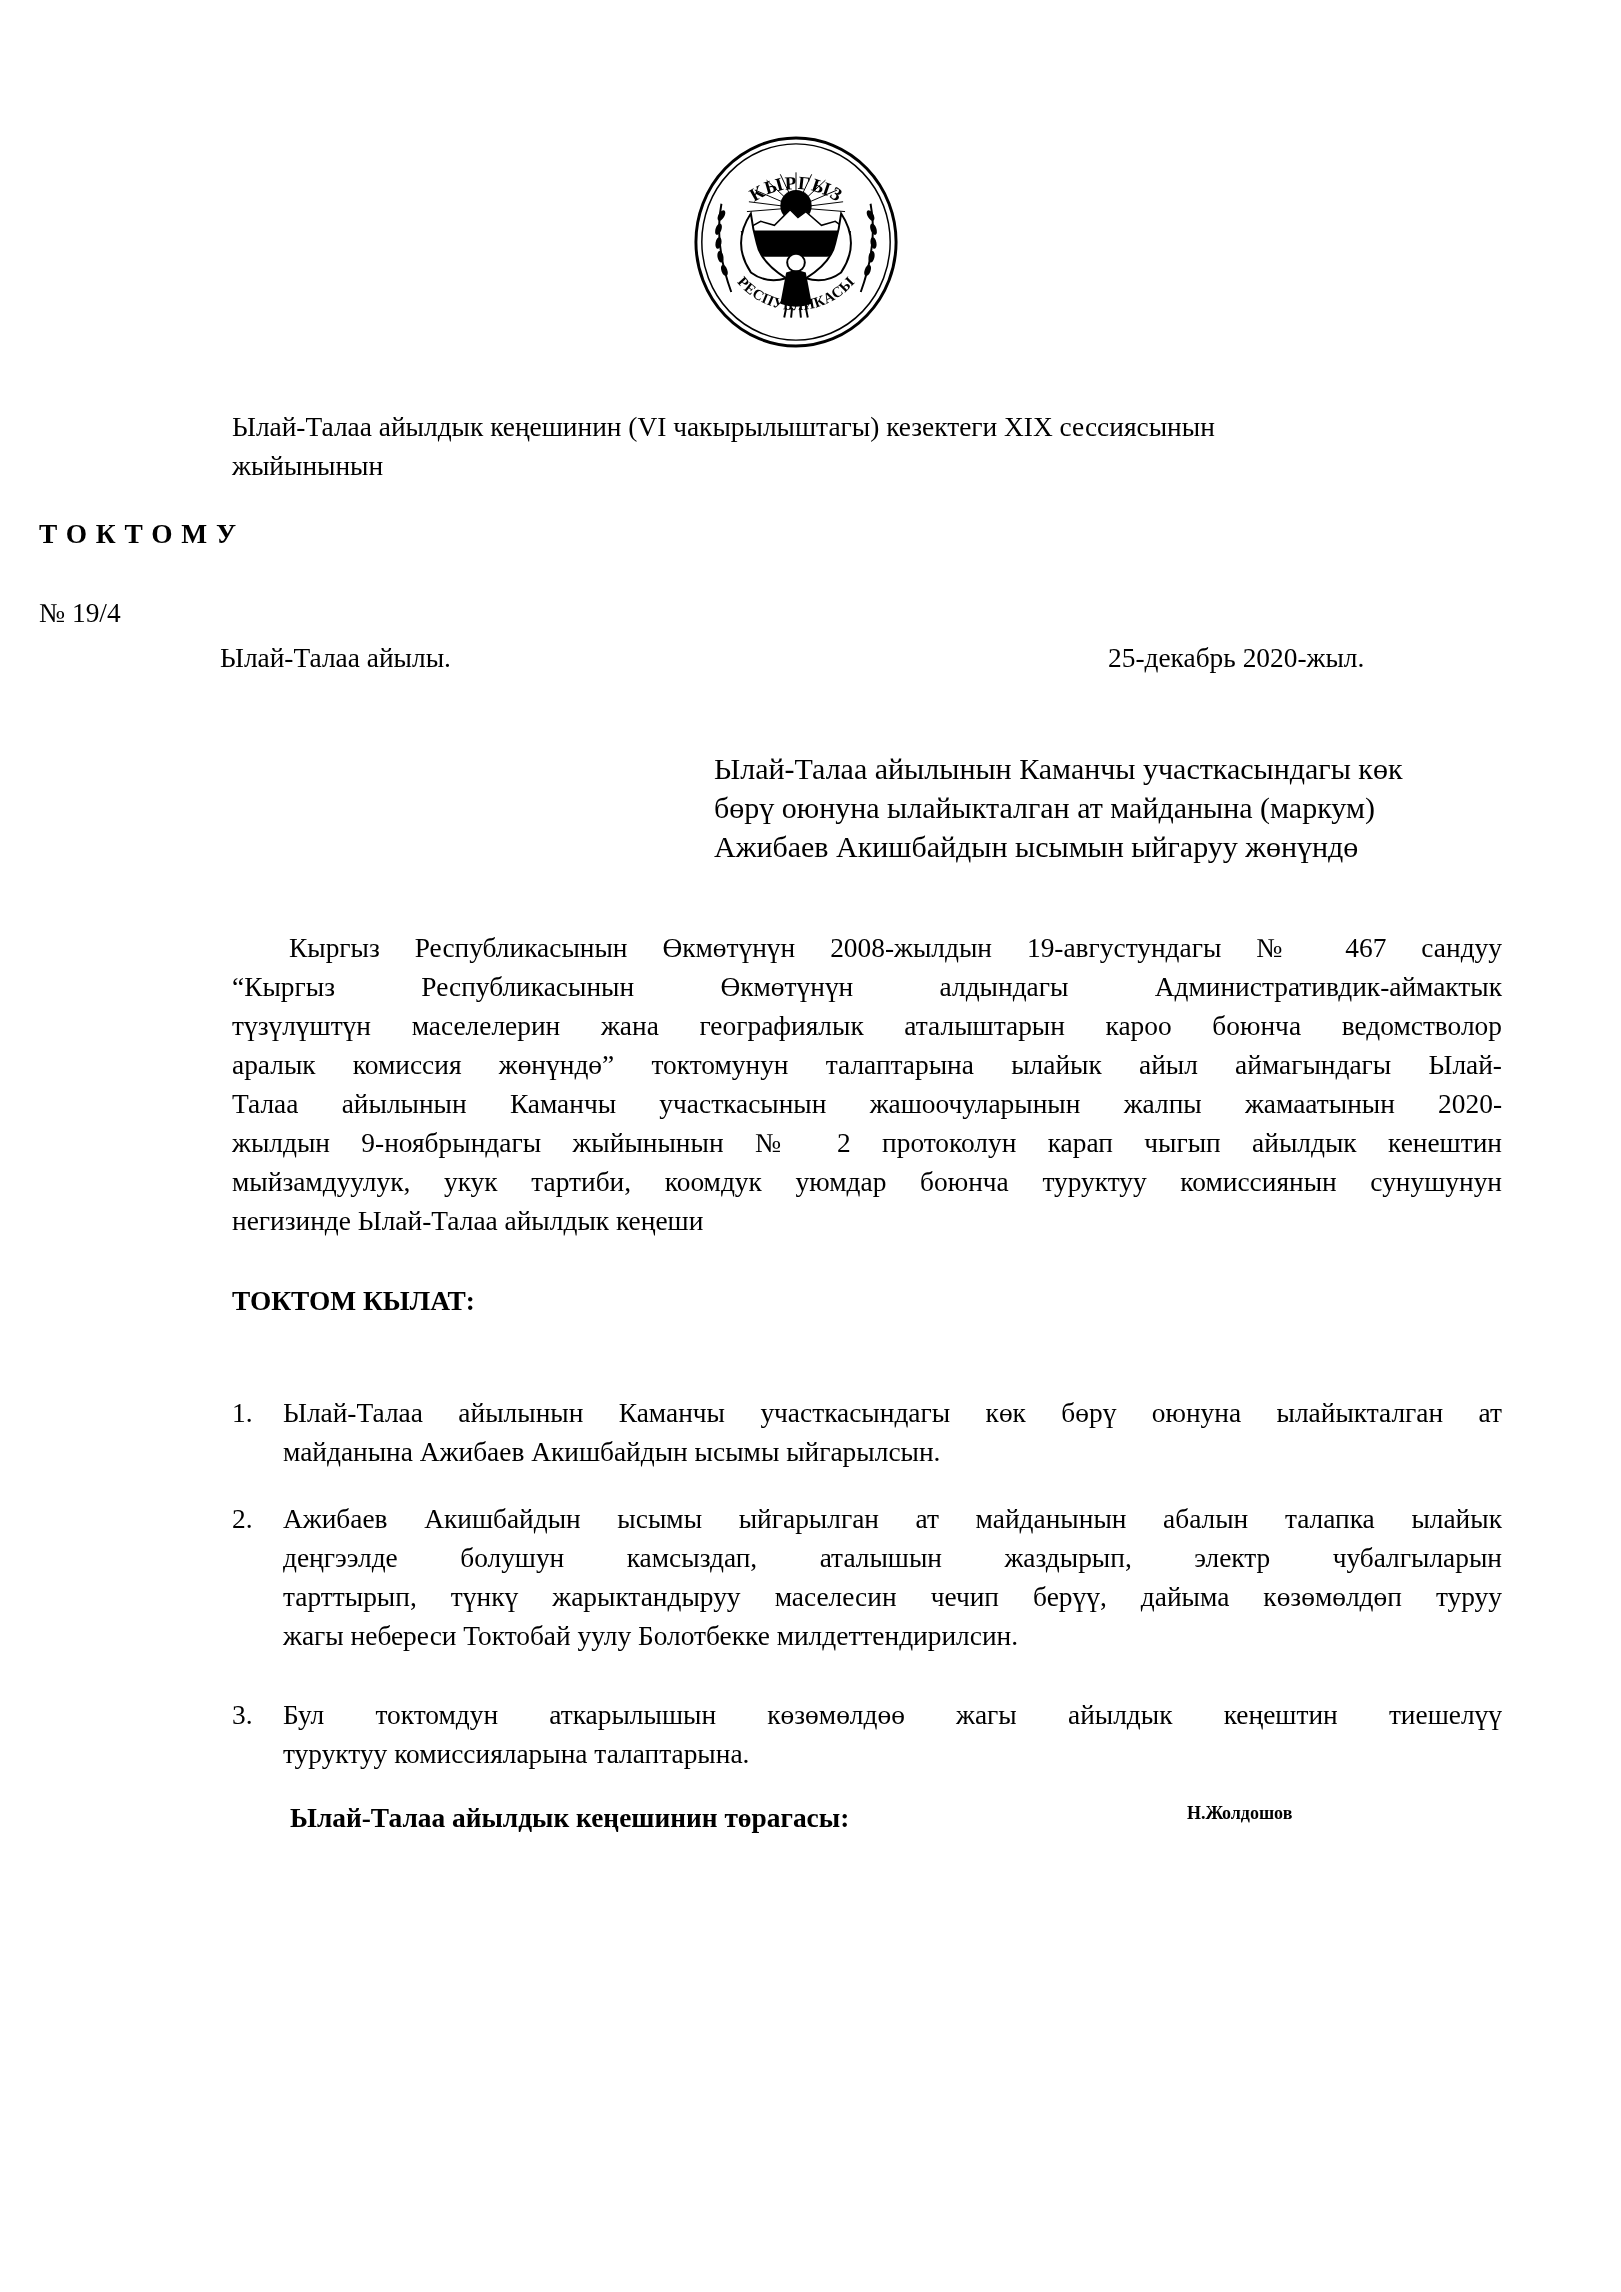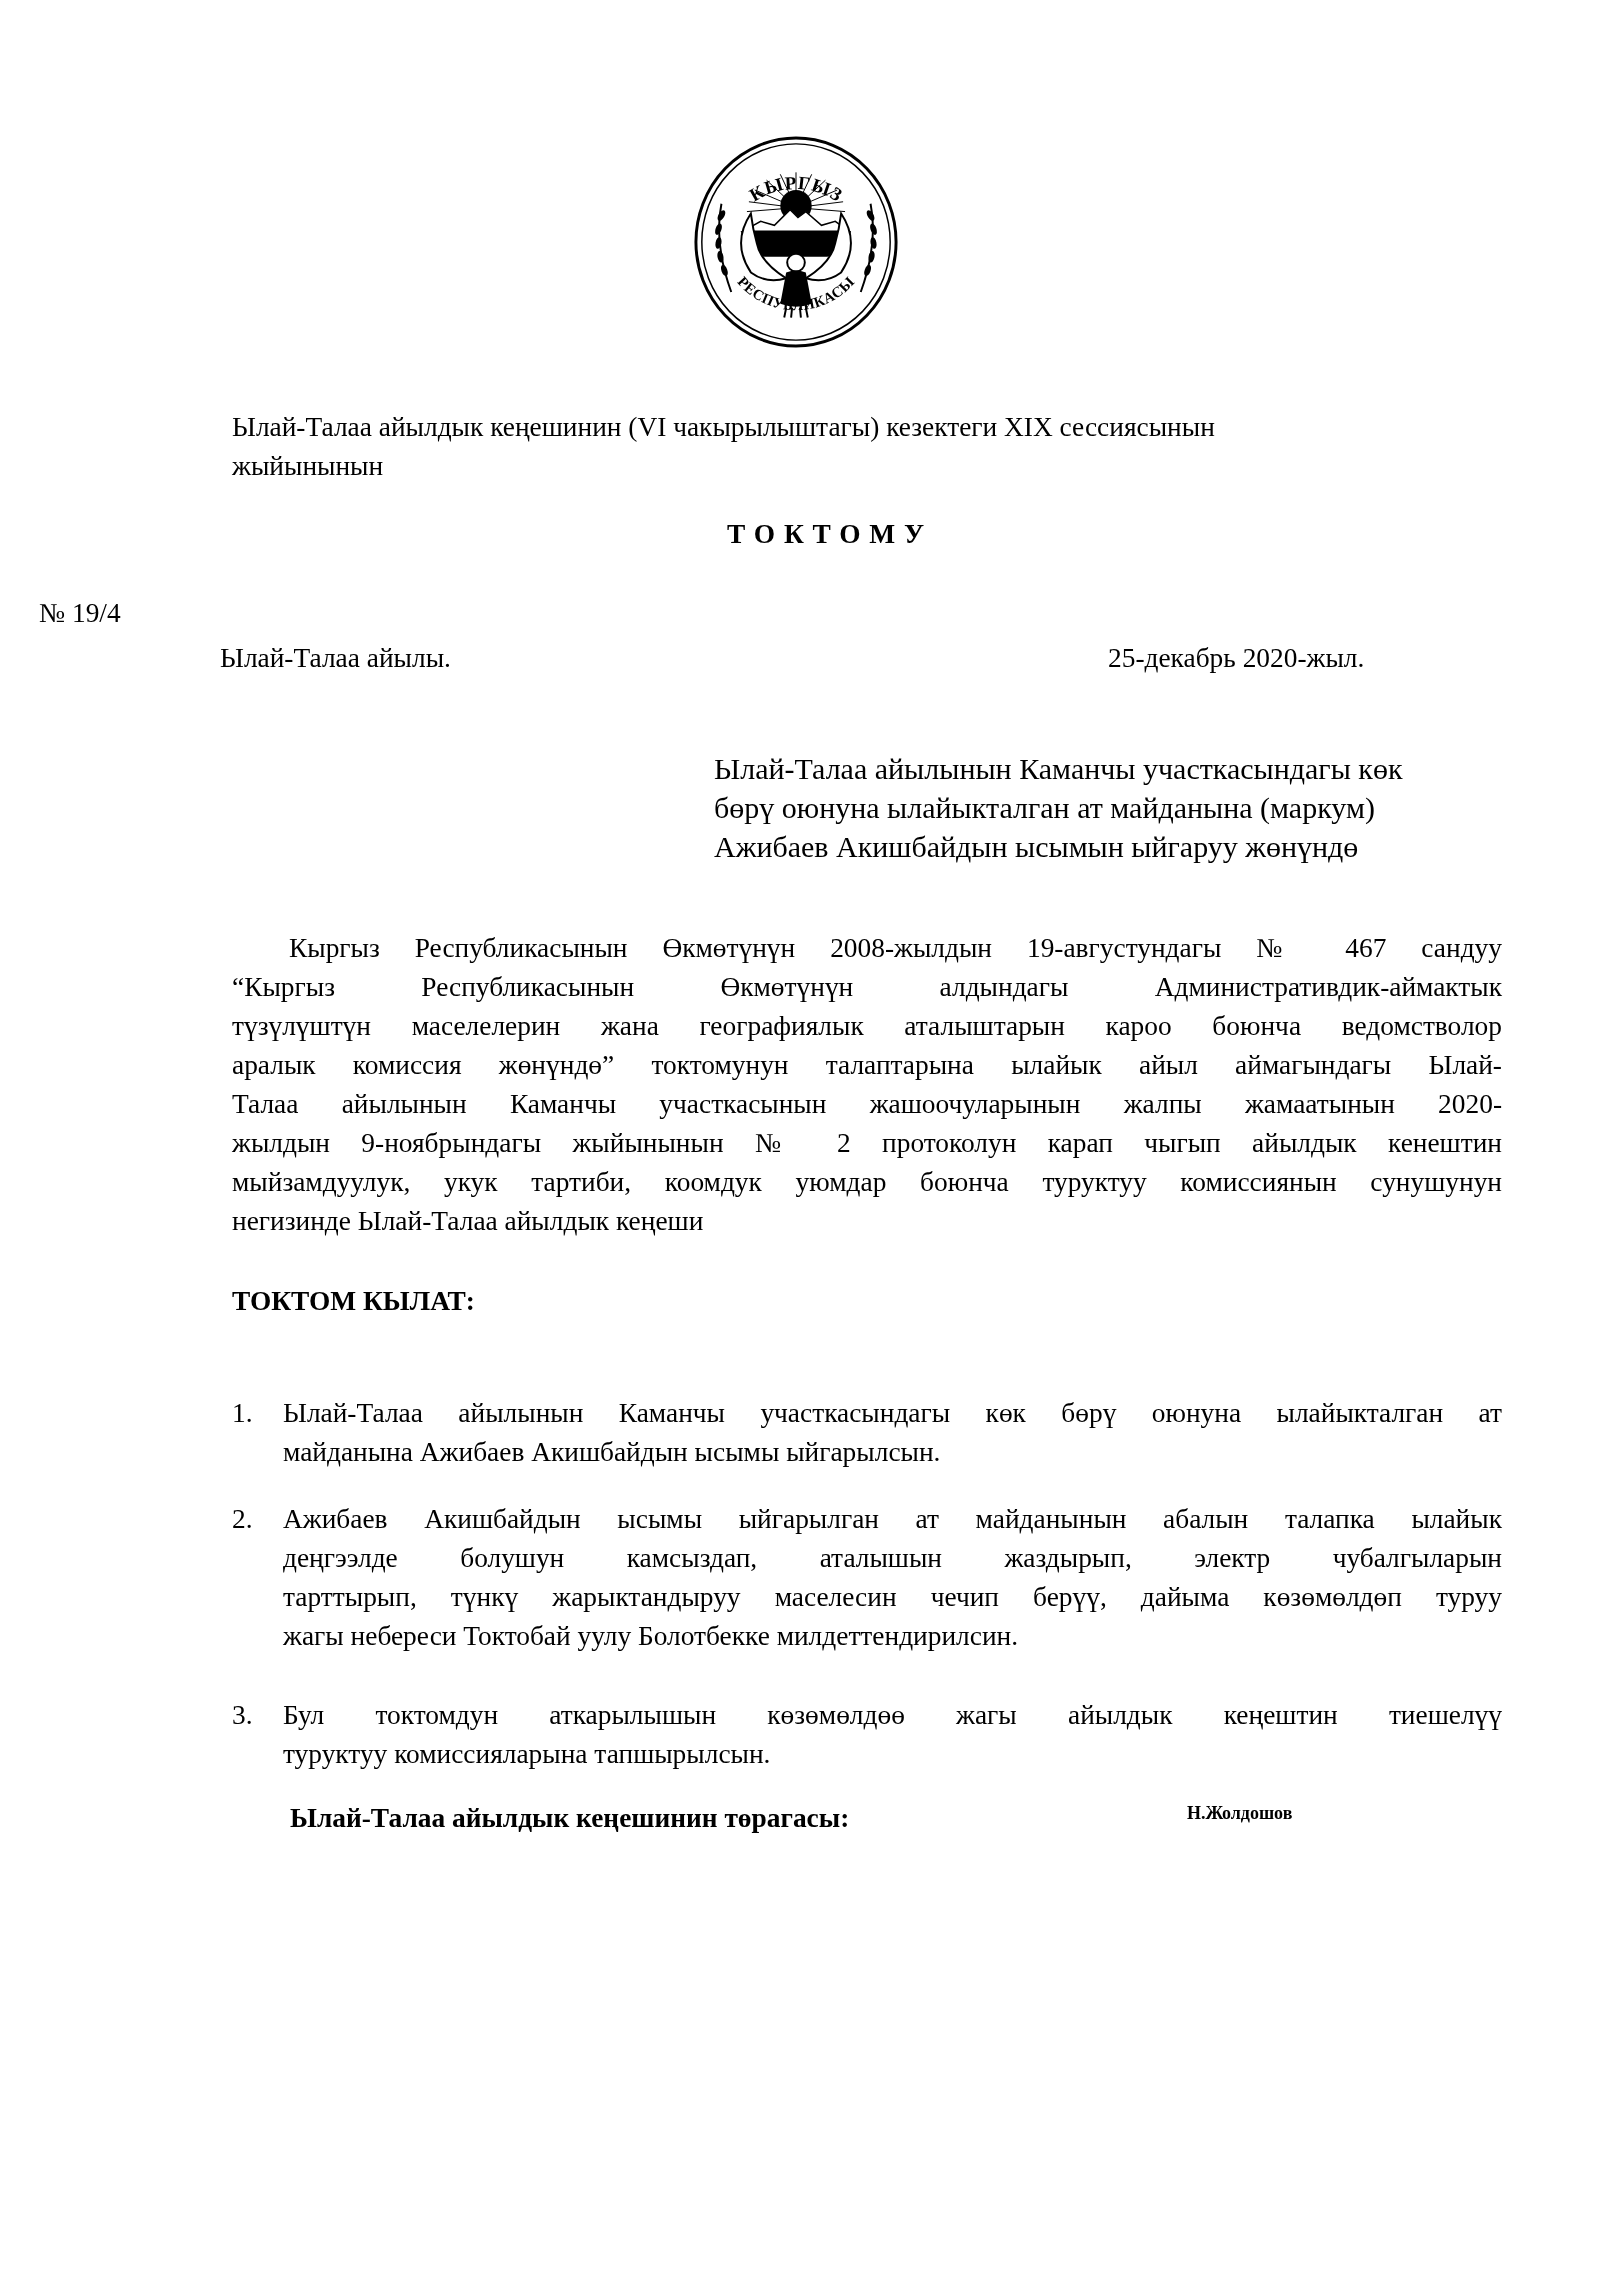--- a/index.html
+++ b/index.html
@@ -34,21 +34,21 @@
     font-size: 27.4px;
     line-height: 39px;
     white-space: nowrap;
   }
   .header-line1 { left: 232px; top: 408px; }
   .header-line2 { left: 232px; top: 447px; }
   .title {
     position: absolute;
     left: 0; width: 1621px;
     top: 519px;
-    text-align: center;
+    text-align: left;
     font-weight: bold;
     font-size: 27.4px;
     letter-spacing: 8.8px;
     padding-left: 39px;
     box-sizing: border-box;
   }
   .number {
     position: absolute;
     left: 0; width: 1621px;
     top: 598px;
@@ -248,21 +248,21 @@
       <span class="ln">деңгээлде болушун камсыздап, аталышын жаздырып, электр чубалгыларын</span>
       <span class="ln">тарттырып, түнкү жарыктандыруу маселесин чечип берүү, дайыма көзөмөлдөп туруу</span>
       <span class="ln last">жагы небереси Токтобай уулу Болотбекке милдеттендирилсин.</span>
     </div>
   </div>
 
   <div class="item item3">
     <span class="num">3.</span>
     <div class="body">
       <span class="ln">Бул токтомдун аткарылышын көзөмөлдөө  жагы айылдык кеңештин тиешелүү</span>
-      <span class="ln last">туруктуу комиссияларына тапшырылсын.</span>
+      <span class="ln last">туруктуу комиссияларына талаптарына.</span>
     </div>
   </div>
 
   <div class="sig-title">Ылай-Талаа айылдык кеңешинин төрагасы:</div>
   <div class="sig-name">Н.Жолдошов</div>
 
 </div>
 
 
 </body></html>

